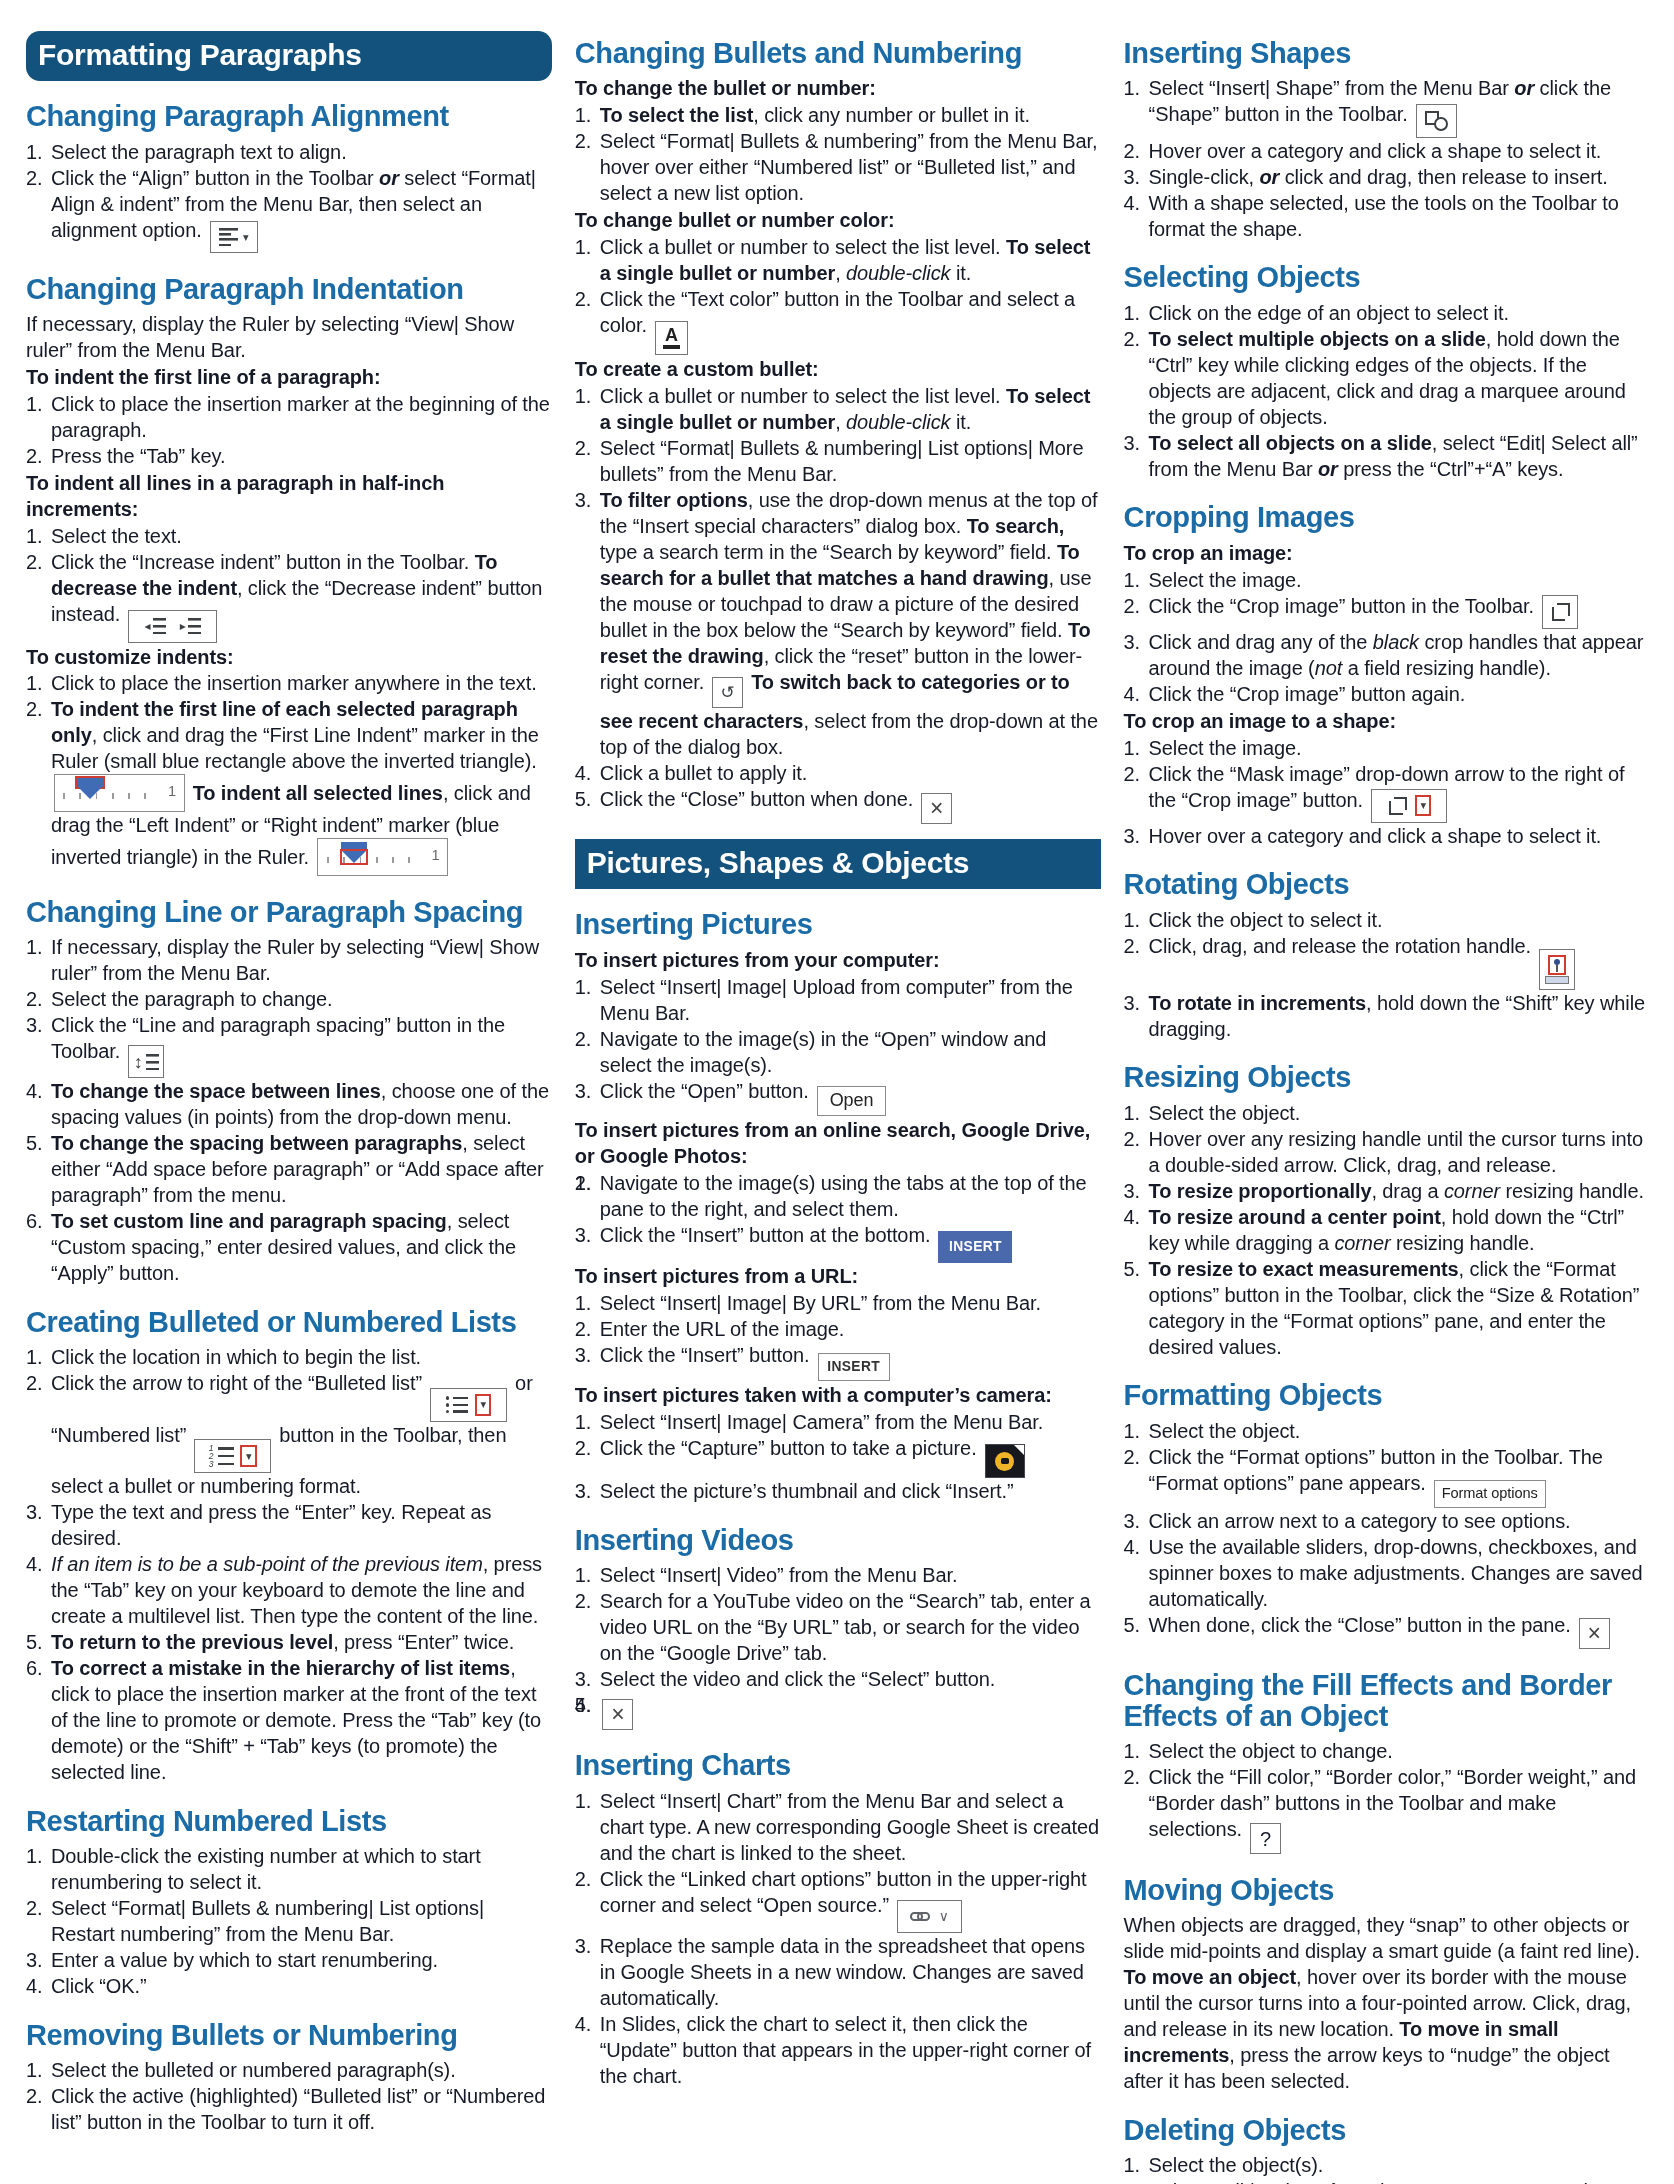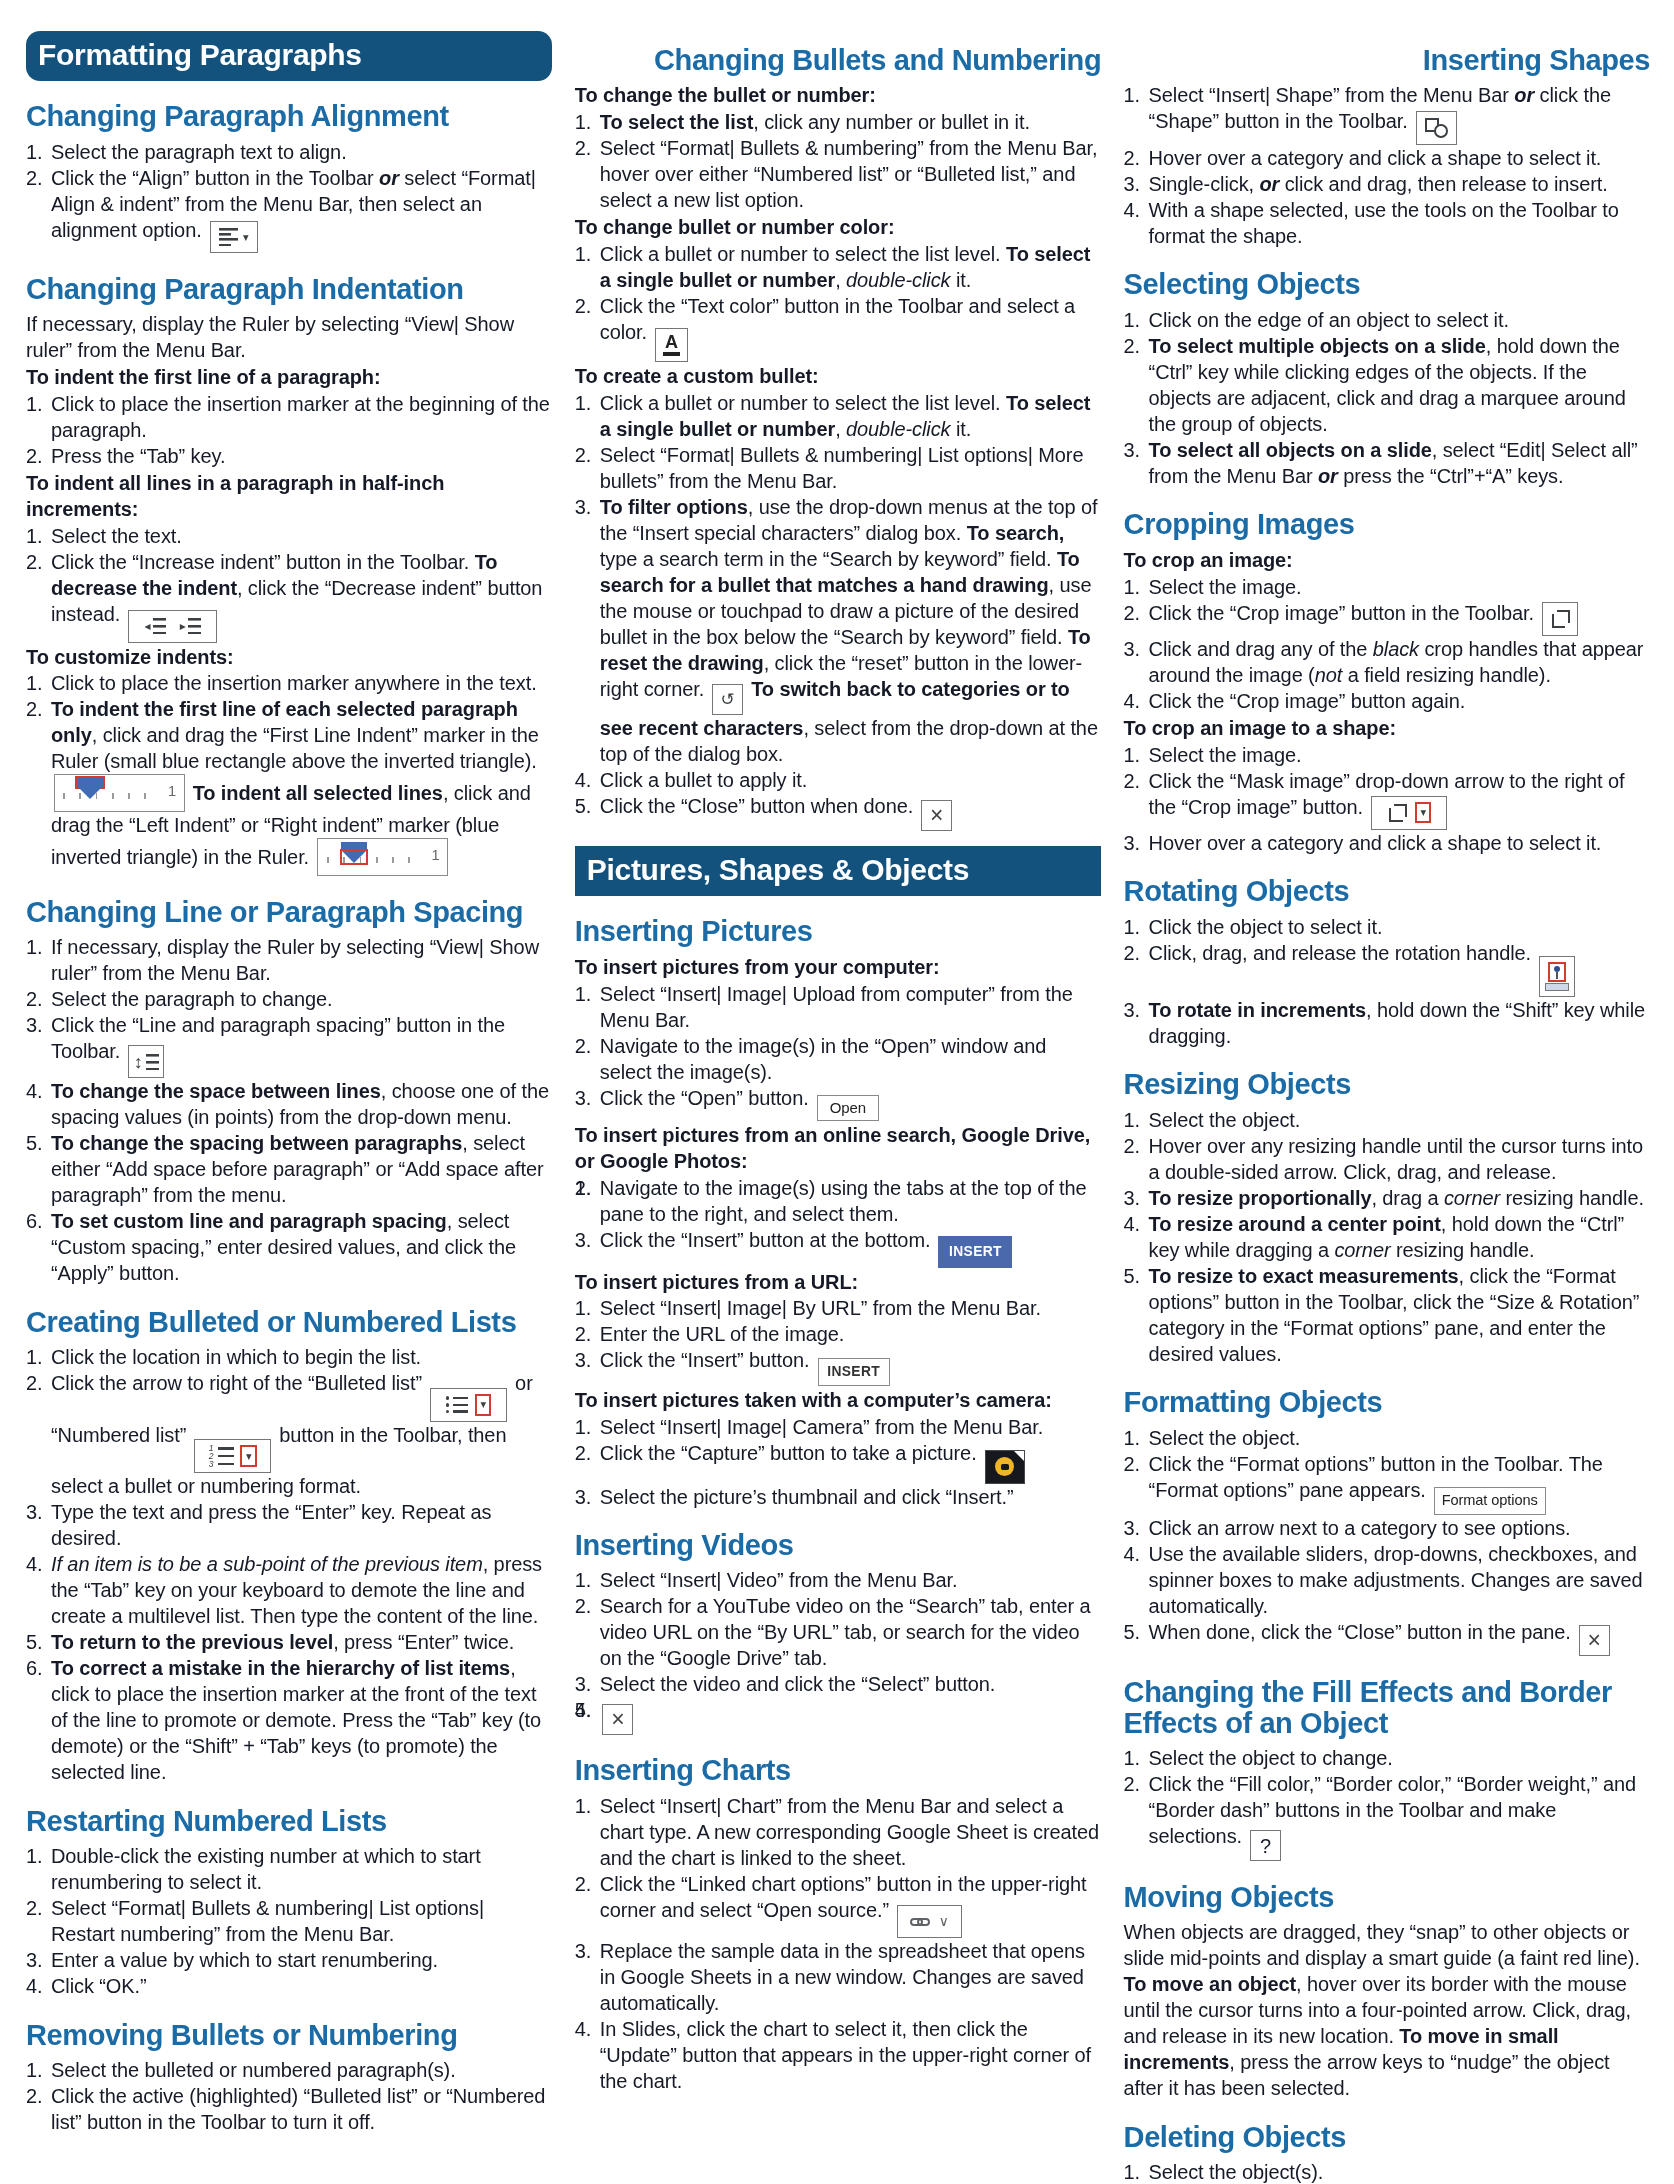--- a/index.html
+++ b/index.html
@@ -7,21 +7,21 @@
   body { font-family:"Liberation Sans", sans-serif; color:var(--body-text,#151a26); }
   .page { width:1674px; height:2185px; padding:31px 24px 17px 26px; overflow:hidden; background:#fff; }
   .cols { display:flex; gap:22.4px; height:100%; }
   .col { flex:1 1 0; min-width:0; }
 
   .banner { background:var(--banner-bg,#14527e); color:var(--banner-text,#fff); font-weight:700;
             font-size:30px; line-height:1.0; padding:8.6px 12px 11.2px; margin:15.5px 0 10.3px; letter-spacing:-0.3px; }
   .section:first-child .banner { margin-top:0;border-radius:14px; }
   h2.sec { color:var(--heading,#1b6ba6); font-size:29px; font-weight:700; margin:20.6px 0 6px;
            letter-spacing:-0.4px; line-height:1.08; }
-  .section:first-child h2.sec { margin-top:14px;text-align:right; }
+  .section:first-child h2.sec { margin-top:7px; }
 
   .para, .lead, .li { font-size:20px; line-height:1.3; letter-spacing:-0.1px; }
   .para, .lead { margin:0.9px 0; }
   .lead { font-weight:700; }
   .ol { margin:0.9px 0; }
   .li { position:relative; padding-left:25px; }
   .num { position:absolute; left:0; top:0; }
   .run.b { font-weight:700; }
   .run.i { font-style:italic; }
 
@@ -69,21 +69,21 @@
 
   .ic-tc { width:33px; height:34px; }
   .ta { font-weight:700; font-size:18px; line-height:1; color:#222; border-bottom:4.3px solid #222; padding:0 1.7px 0.9px; }
 
   .ic-sm { width:31px; height:31px; }
   .g20 { font-size:17px; color:#3c4043; line-height:1; }
   .x { font-size:23px; line-height:0.9; color:#444; }
 
   .btn { display:inline-flex; align-items:center; justify-content:center; border:1.7px solid #8a8a8a;
          background:#fff; color:#222; vertical-align:-8.6px; margin:0 2.6px; }
-  .btn-open { font-size:15px; padding:2.6px 12px; }
+  .btn-open { font-size:18px; padding:2.6px 12px; }
   .btn-insertb { background:var(--insert-button-bg,#4a69ad); border-color:var(--insert-button-bg,#4a69ad);
                  color:#fff; font-weight:700; font-size:13.8px; padding:6px 9.5px; letter-spacing:0.4px; }
   .btn-inserto { font-weight:700; font-size:13.8px; padding:4.3px 8.6px; color:#333; letter-spacing:0.4px; }
   .btn-fmt { font-size:14.6px; padding:3.4px 6.9px; color:#222; }
 
   .ic-cam { display:inline-flex; width:40px; height:34px; background:#16181d; border:1.7px solid #44474d;
             align-items:center; justify-content:center; vertical-align:-9.5px; margin:0 2.6px;
             position:relative; overflow:hidden; }
   .cam-circ { width:19px; height:19px; border-radius:50%; background:var(--camera-accent,#f0b429);
               display:flex; align-items:center; justify-content:center; }

